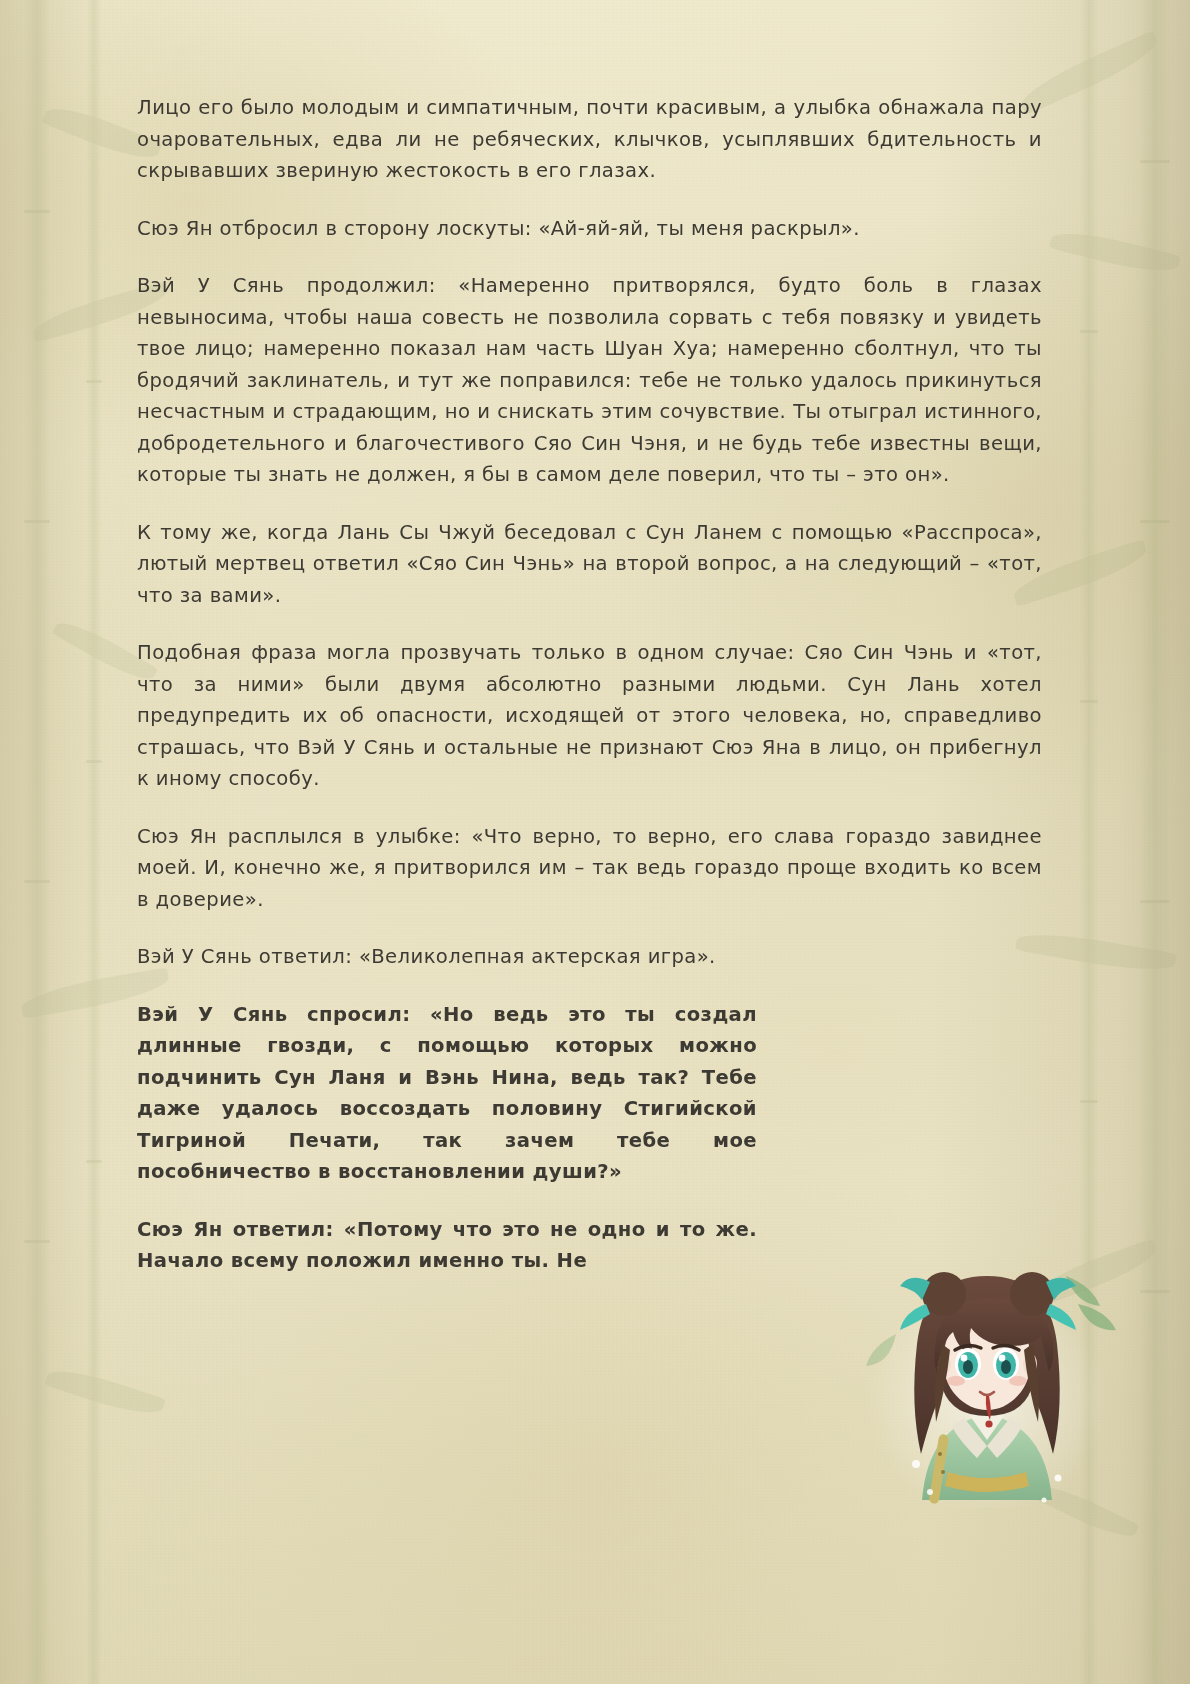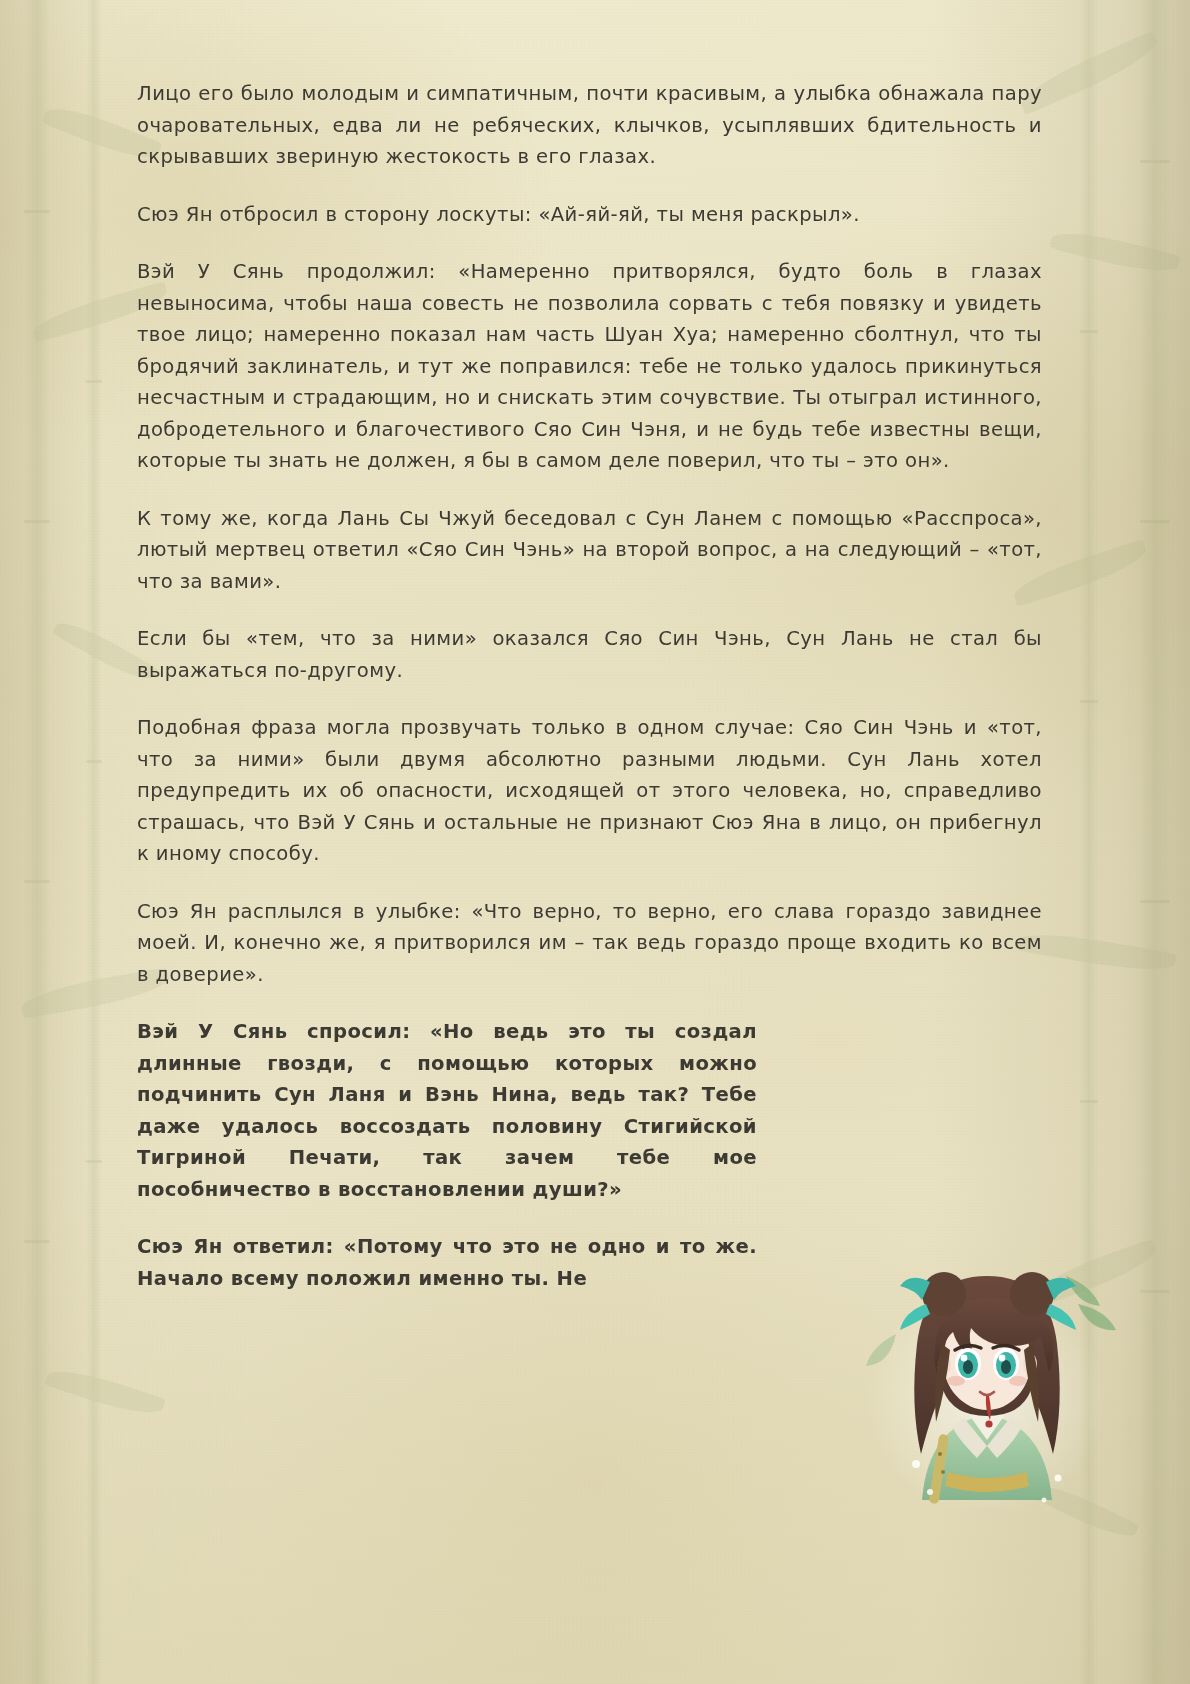--- a/index.html
+++ b/index.html
@@ -70,21 +70,21 @@
   .leaf {
     position: absolute;
     background: rgba(142,156,104,0.42);
     border-radius: 60% 8% 60% 8%;
   }
 
   
   .content {
     position: absolute;
     left: 137px;
-    top: 78px;
+    top: 92px;
     width: 905px;
     z-index: 5;
   }
   p.para {
     margin: 0 0 26px 0;
     font-size: 19.6px;
     line-height: 31.5px;
     color: #3d3a33;
     text-align: justify;
     text-justify: inter-word;
@@ -150,23 +150,23 @@
     <div class="leaf" style="right:34px; top:940px; width:160px; height:24px; transform:rotate(10deg);"></div>
     <div class="leaf" style="right:50px; top:1260px; width:130px; height:26px; transform:rotate(-20deg);"></div>
     <div class="leaf" style="right:70px; top:1500px; width:110px; height:22px; transform:rotate(26deg);"></div>
   </div>
 
   <div class="content">
     <p class="para">Лицо его было молодым и симпатичным, почти красивым, а улыбка обнажала пару очаровательных, едва ли не ребяческих, клычков, усыплявших бдительность и скрывавших звериную жестокость в его глазах.</p>
     <p class="para">Сюэ Ян отбросил в сторону лоскуты: «Ай-яй-яй, ты меня раскрыл».</p>
     <p class="para">Вэй У Сянь продолжил: «Намеренно притворялся, будто боль в глазах невыносима, чтобы наша совесть не позволила сорвать с тебя повязку и увидеть твое лицо; намеренно показал нам часть Шуан Хуа; намеренно сболтнул, что ты бродячий заклинатель, и тут же поправился: тебе не только удалось прикинуться несчастным и страдающим, но и снискать этим сочувствие. Ты отыграл истинного, добродетельного и благочестивого Сяо Син Чэня, и не будь тебе известны вещи, которые ты знать не должен, я бы в самом деле поверил, что ты – это он».</p>
     <p class="para">К тому же, когда Лань Сы Чжуй беседовал с Сун Ланем с помощью «Расспроса», лютый мертвец ответил «Сяо Син Чэнь» на второй вопрос, а на следующий – «тот, что за вами».</p>
-    <p class="para">Если бы «тем, что за ними» оказался Сяо Син Чэнь, Сун Лань не стал бы выражаться по-другому.</p>
     <p class="para">Подобная фраза могла прозвучать только в одном случае: Сяо Син Чэнь и «тот, что за ними» были двумя абсолютно разными людьми. Сун Лань хотел предупредить их об опасности, исходящей от этого человека, но, справедливо страшась, что Вэй У Сянь и остальные не признают Сюэ Яна в лицо, он прибегнул к иному способу.</p>
     <p class="para">Сюэ Ян расплылся в улыбке: «Что верно, то верно, его слава гораздо завиднее моей. И, конечно же, я притворился им – так ведь гораздо проще входить ко всем в доверие».</p>
+    <p class="para">Вэй У Сянь ответил: «Великолепная актерская игра».</p>
     <p class="para narrow">Вэй У Сянь спросил: «Но ведь это ты создал длинные гвозди, с помощью которых можно подчинить Сун Ланя и Вэнь Нина, ведь так? Тебе даже удалось воссоздать половину Стигийской Тигриной Печати, так зачем тебе мое пособничество в восстановлении души?»</p>
     <p class="para narrow">Сюэ Ян ответил: «Потому что это не одно и то же. Начало всему положил именно ты. Не</p>
   </div>
 
   <div class="illustration">
     <svg viewBox="0 0 270 260" xmlns="http://www.w3.org/2000/svg">
       <defs>
         <linearGradient id="hairG" x1="0" y1="0" x2="0" y2="1">
           <stop offset="0%" stop-color="#6b4a3c"></stop>
           <stop offset="100%" stop-color="#4a332b"></stop>

